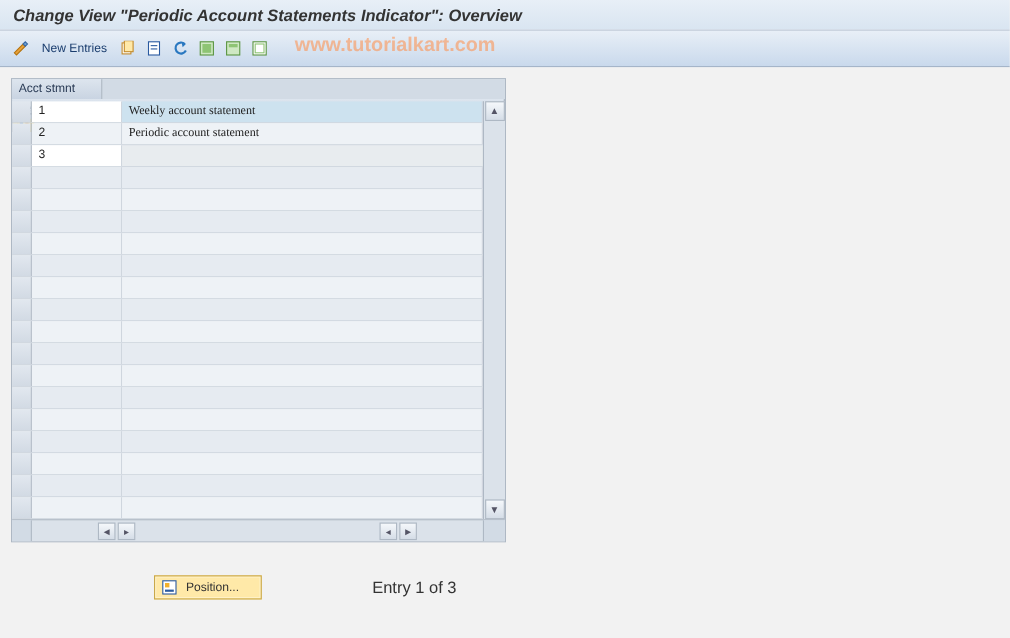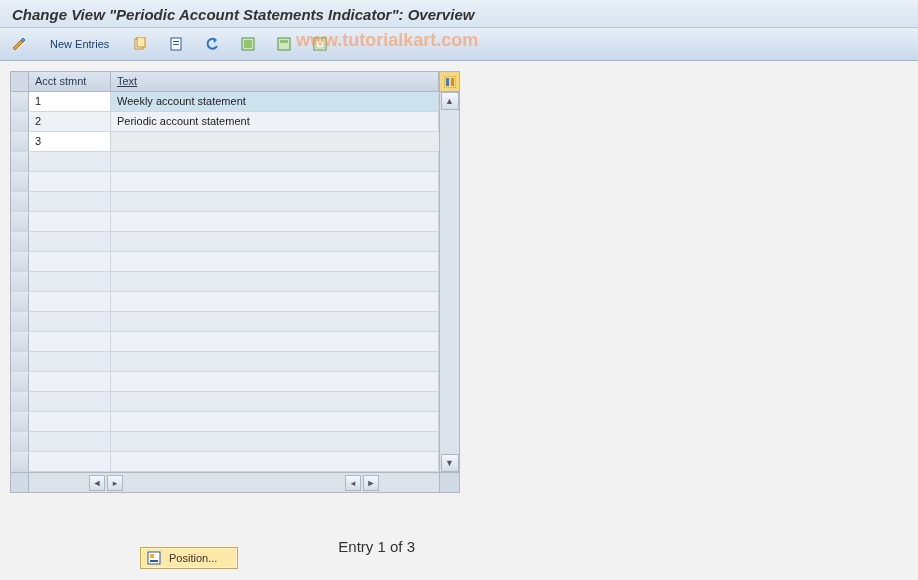--- a/index.html
+++ b/index.html
@@ -21,42 +21,42 @@
     font-weight: bold;
     font-size: 15px;
     color: #333;
   }
   .toolbar {
     background: linear-gradient(#e8eff7, #c9d9ec);
     border-bottom: 1px solid #a5b5c9;
     padding: 16px 10px;
     display: flex;
     align-items: center;
-    gap: 18px;
+    gap: 6px;
     height: 30px;
     position: relative;
   }
   .toolbar .icon-btn {
     width: 18px; height: 18px;
     display: inline-flex;
     align-items: center; justify-content: center;
     border: none; background: transparent; cursor: pointer;
     padding: 0;
   }
   .toolbar .text-btn {
     background: transparent;
     border: none;
     font-size: 11px;
     color: #1a3d6e;
     cursor: pointer;
     padding: 2px 4px;
   }
   .watermark {
     position: absolute;
-    left: 296px;
+    left: 268px;
     top: 2px;
     color: rgba(255,140,70,0.55);
     font-size: 18px;
     font-weight: bold;
     font-style: normal;
     pointer-events: none;
   }
   .content {
     padding: 10px;
     background: #f2f2f2;
@@ -67,20 +67,21 @@
     background: #e8ecef;
     position: relative;
     display: flex;
     flex-direction: column;
   }
   .grid-header {
     display: flex;
     background: #d2dbe5;
     border-bottom: 1px solid #aeb8c4;
     height: 20px;
+    flex-direction: column;
   }
   .rowsel-head {
     width: 18px;
     border-right: 1px solid #aeb8c4;
     background: #d2dbe5;
   }
   .col-head {
     padding: 3px 6px;
     border-right: 1px solid #aeb8c4;
     font-size: 11px;
@@ -117,21 +118,21 @@
     padding: 3px 6px;
     border-right: 1px solid #cfd6de;
     background: #fff;
     font-size: 11px;
     color: #222;
     overflow: hidden;
     white-space: nowrap;
   }
   .cell.alt { background: #eef2f6; }
   .cell.c1 { width: 82px; }
-  .cell.c2 { flex: 1; }
+  .cell.c2 { flex: 1; font-family: Liberation Serif, serif; }
   .cell.selected { background: #cde2ef; }
   .grid-row.empty .cell { background: #eef2f6; }
   .grid-row.empty:nth-child(even) .cell { background:#e6ebf1; }
   .vscroll {
     width: 20px;
     background: #dbe2ea;
     border-left: 1px solid #aeb8c4;
     display: flex;
     flex-direction: column;
     align-items: center;
@@ -171,21 +172,20 @@
   }
   .pos-btn {
     background: #ffe9a8;
     border: 1px solid #c9a84a;
     padding: 3px 20px 3px 6px;
     display:flex;align-items:center;gap:8px;
     cursor:pointer;
     font-size:11px;
     color:#333;
     box-shadow: inset 0 0 0 1px #fff4cf;
-    margin-top: 24px;
   }
   .pos-btn .picon{
     width:14px;height:14px;display:inline-block;
   }
   .status {
     font-size:15px;
     color:#333;
   }
   svg { display:block; }
 </style>

